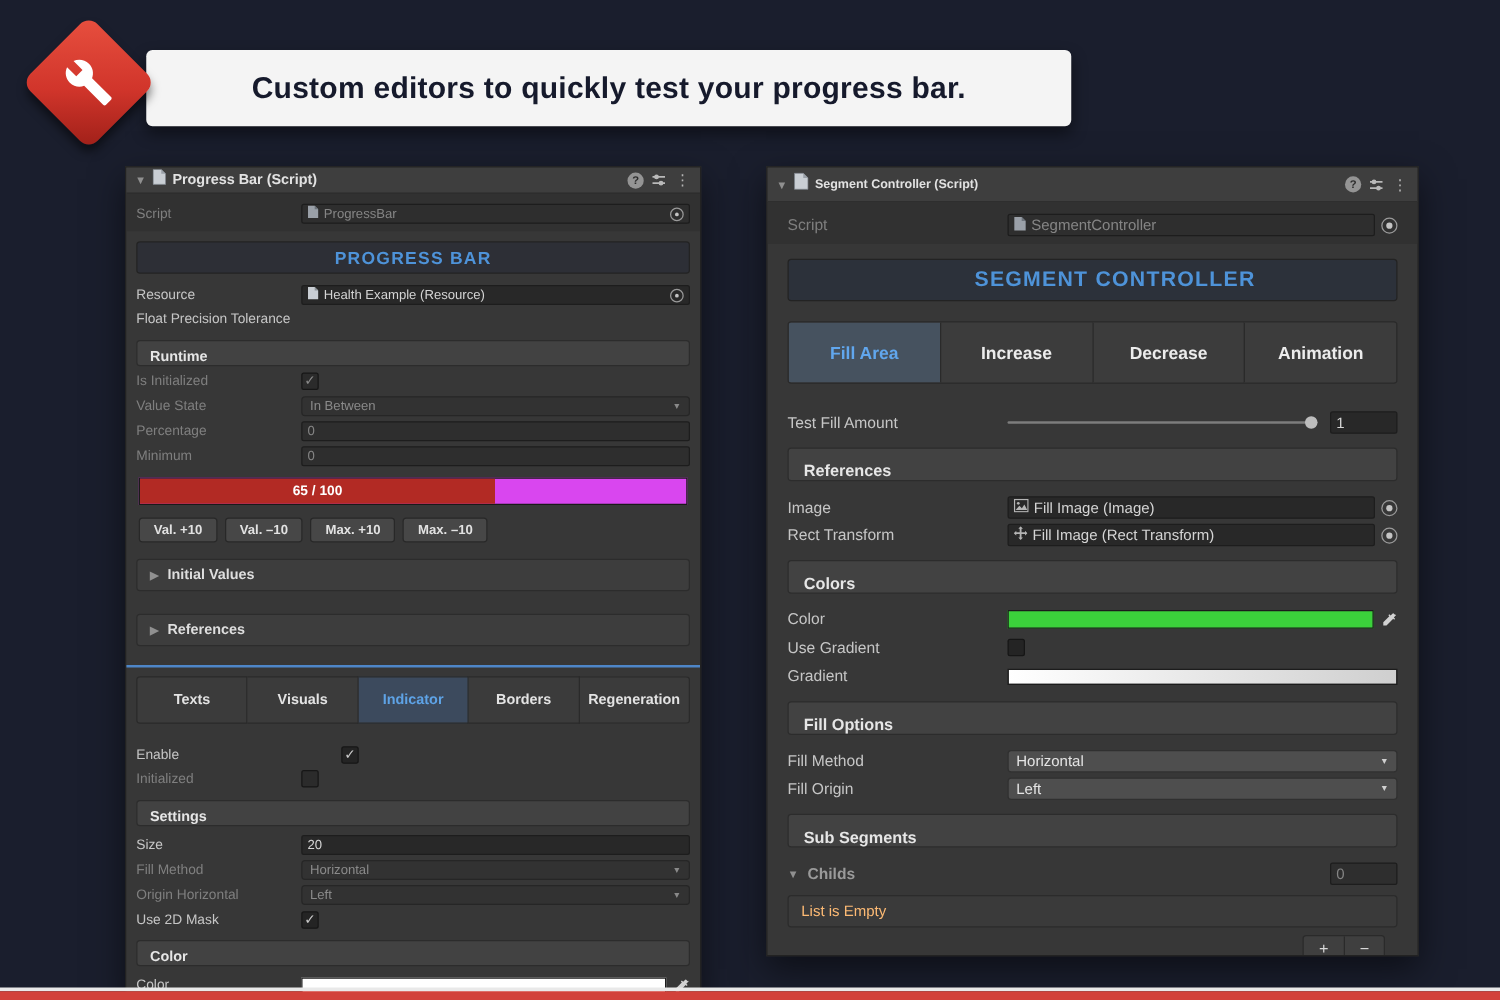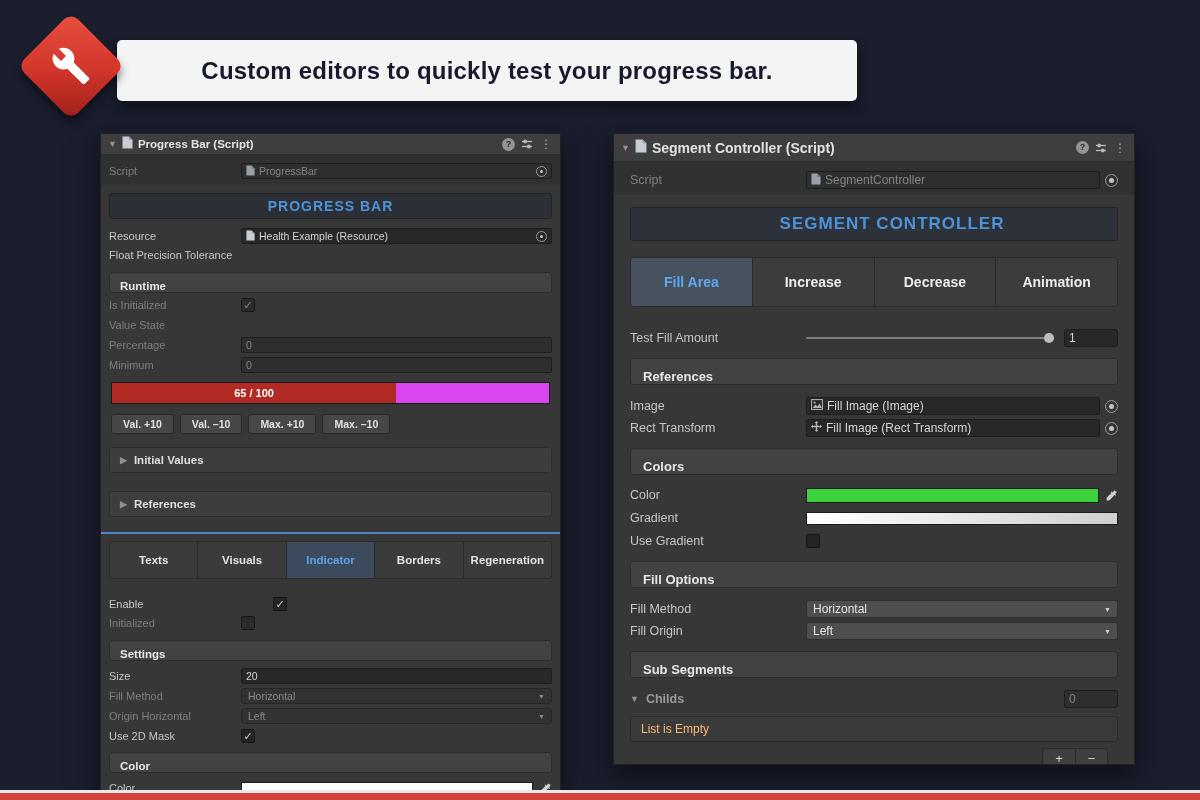--- a/index.html
+++ b/index.html
@@ -21,21 +21,21 @@
   .panel { position:absolute; background:#373737; border:1px solid #222; box-shadow:0 10px 26px rgba(0,0,0,.5); overflow:hidden; }
   #left-panel  { left:100px; top:133px; width:461px; height:667px; }
   #right-panel { left:613px; top:133px; width:522px; height:632px; }
 
   .phead { display:flex; align-items:center; gap:5px; background:#3e3e3e; border-bottom:1px solid #2a2a2a; padding:0 7px; }
   #left-panel .phead { height:21px; }
   #right-panel .phead { height:28px; }
   .fold { color:#909090; font-size:9px; flex:none; }
   .ptitle { font-weight:bold; color:#e2e2e2; }
   #left-panel .ptitle { font-size:11.5px; }
-  #right-panel .ptitle { font-size:14px; }
+  #right-panel .ptitle { font-size:10px; }
   .spacer { flex:1; }
   .help { width:13px; height:13px; border-radius:50%; background:#949494; color:#2c2c2c; font-size:9px;
     font-weight:bold; line-height:13px; text-align:center; flex:none; }
   .hicon { color:#b5b5b5; font-size:12px; display:flex; align-items:center; justify-content:center; width:14px; flex:none; }
 
   .script-zone { background:#313131; padding:4px 0 6px; }
 
   .row { display:flex; align-items:center; }
   #left-panel .row  { padding:0 8px;  margin-top:4px; min-height:16px; }
   #right-panel .row { padding:0 16px; margin-top:5px; min-height:18px; }
@@ -198,20 +198,24 @@
     <span>Runtime</span>
   </div>
 
   <div class="row dim">
     <span class="lbl">Is Initialized</span>
     <span class="chk dim"><span>✓</span></span>
   </div>
 
   <div class="row dim">
     <span class="lbl">Value State</span>
+    <div class="drop dim">
+      <span>In Between</span>
+      <span class="arrow">▼</span>
+    </div>
   </div>
 
   <div class="row dim">
     <span class="lbl">Percentage</span>
     <div class="fld dim">
       <span class="txt">0</span>
     </div>
   </div>
 
   <div class="row dim">
@@ -436,27 +440,27 @@
     <span class="lbl">Color</span>
     <div class="swatch" style="background: rgb(59, 210, 59);"></div>
     <span class="dropper">
         <svg width="13" height="13" viewBox="0 0 24 24">
           <path fill="#d2d2d2" d="M20.71 5.63l-2.34-2.34a1 1 0 0 0-1.41 0l-3.12 3.12-1.93-1.91-1.41 1.41 1.42 1.42L3 16.25V21h4.75l9.92-9.92 1.42 1.42 1.41-1.41-1.92-1.92 3.12-3.12c.4-.4.4-1.03.01-1.42z"></path>
         </svg>
       </span>
   </div>
 
   <div class="row">
+    <span class="lbl">Use Gradient</span>
+    <span class="chk"></span>
+  </div>
+
+  <div class="row">
     <span class="lbl">Gradient</span>
     <div class="gradbar"></div>
-  </div>
-
-  <div class="row">
-    <span class="lbl">Use Gradient</span>
-    <span class="chk"></span>
   </div>
 
   <div class="sect">
     <span>Fill Options</span>
   </div>
 
   <div class="row" style="margin-top:12px;">
     <span class="lbl">Fill Method</span>
     <div class="drop">
       <span>Horizontal</span>

